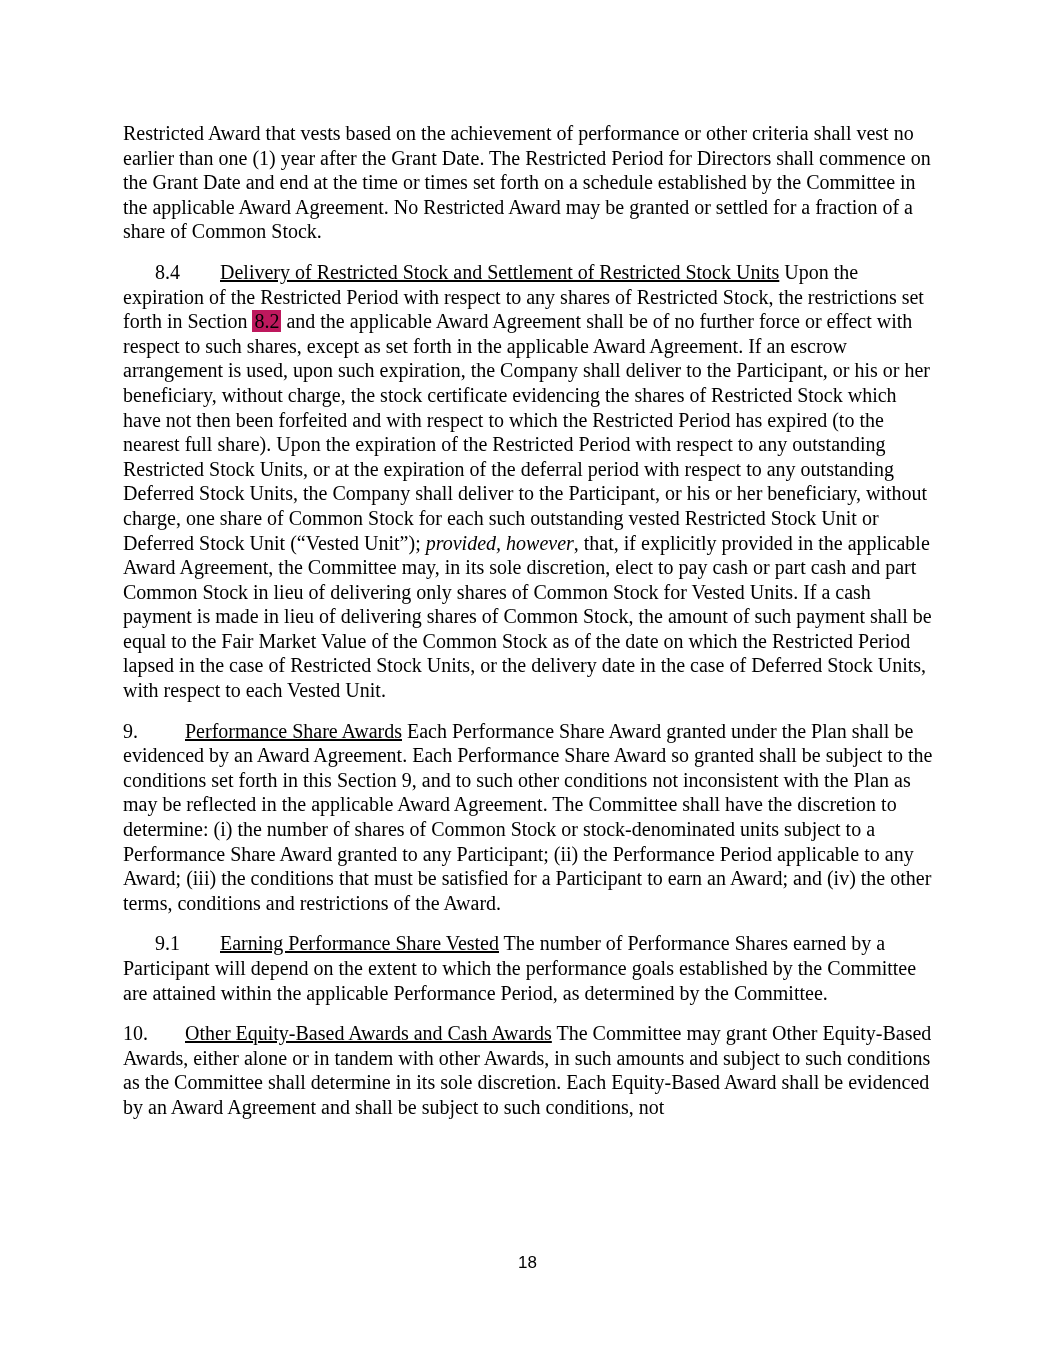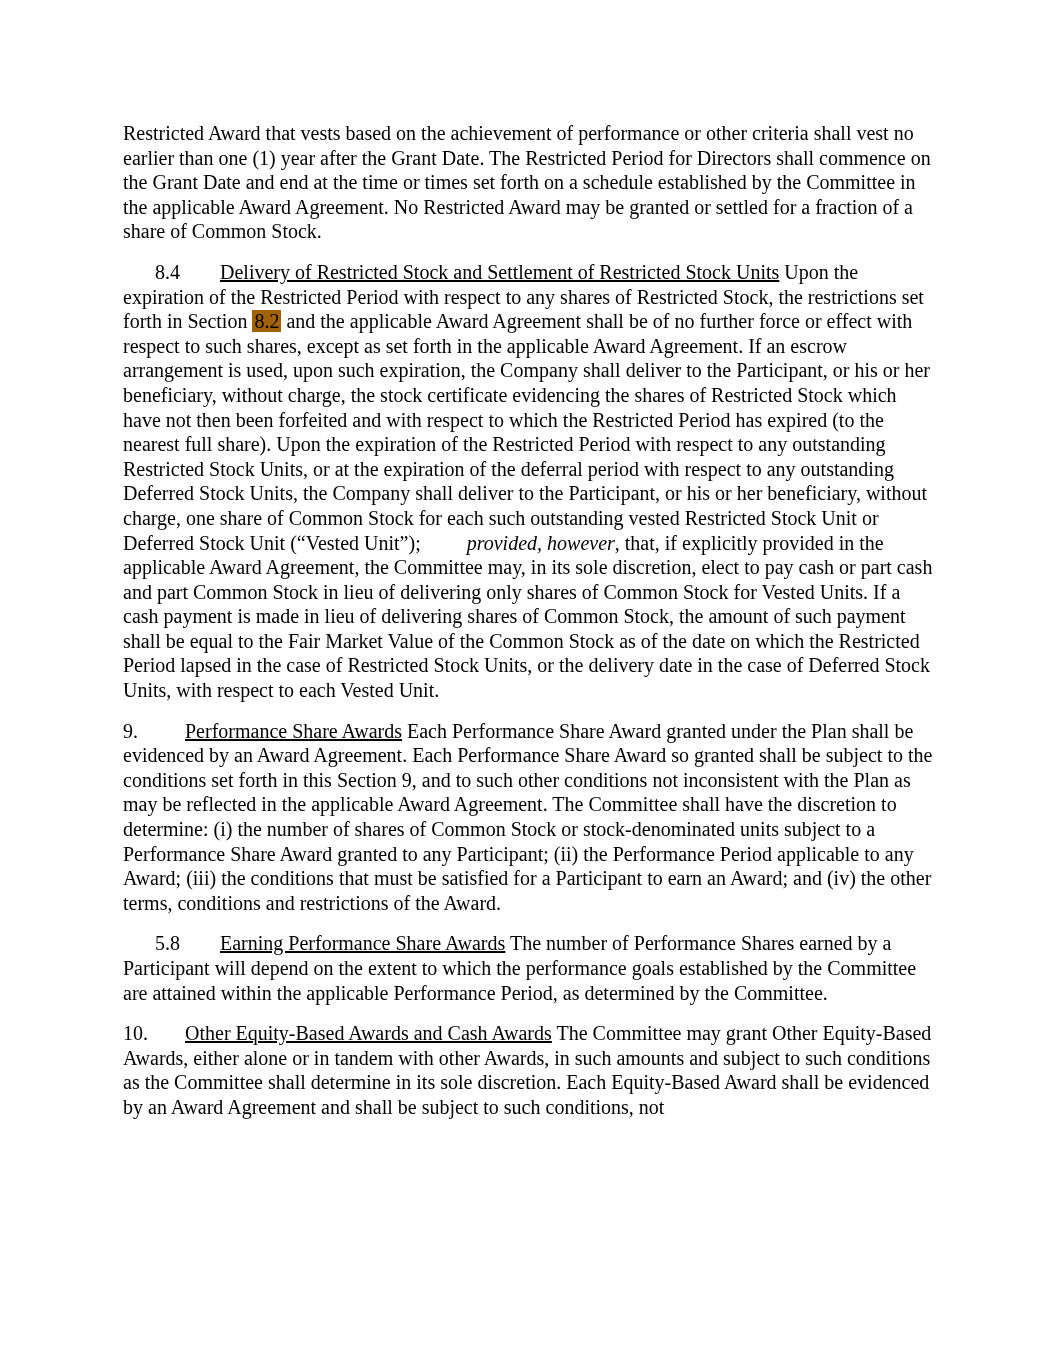--- a/index.html
+++ b/index.html
@@ -35,25 +35,25 @@
     margin-left: 32px;
   }
   .num-top {
     display: inline-block;
     width: 62px;
   }
   .heading {
     text-decoration: underline;
   }
   .hl {
-    background: #a16207;
+    background: #be185d;
     padding: 0 2px;
   }
   .b { font-weight: normal; }
-  .i { font-style: italic; margin-left: 41px; }
+  .i { font-style: italic; }
   .footer {
     position: absolute;
     left: 0;
     top: 1253px;
     width: 1055px;
     text-align: center;
     font-family: "Liberation Sans", sans-serif;
     font-size: 17px;
     color: #000000;
   }
@@ -64,19 +64,20 @@
 <div class="page">
   <div class="content">
 
     <p class="para"><span>Restricted Award that vests based on the achievement of performance or other criteria shall vest no earlier than one (1) year after the Grant Date. The Restricted Period for Directors shall commence on the Grant Date and end at the time or times set forth on a schedule established by the Committee in the applicable Award Agreement. No Restricted Award may be granted or settled for a fraction of a share of Common Stock.</span></p>
 
     <p class="para"><span class="num-sub">8.4</span><span class="heading">Delivery of Restricted Stock and Settlement of Restricted Stock Units</span><span> Upon the expiration of the Restricted Period with respect to any shares of Restricted Stock, the restrictions set forth in Section </span><span class="hl">8.2</span><span> and the applicable Award Agreement shall be of no further force or effect with respect to such shares, except as set forth in the applicable Award Agreement. If an escrow arrangement is used, upon such expiration, the Company shall deliver to the Participant, or his or her beneficiary, without charge, the stock certificate evidencing the shares of Restricted Stock which have not then been forfeited and with respect to which the Restricted Period has expired (to the nearest full share). Upon the expiration of the Restricted Period with respect to any outstanding Restricted Stock Units, or at the expiration of the deferral period with respect to any outstanding Deferred Stock Units, the Company shall deliver to the Participant, or his or her beneficiary, without charge, one share of Common Stock for each such outstanding vested Restricted Stock Unit or Deferred Stock Unit (</span><span class="b">“Vested Unit”</span><span>); </span><span class="i">provided, however</span><span>, that, if explicitly provided in the applicable Award Agreement, the Committee may, in its sole discretion, elect to pay cash or part cash and part Common Stock in lieu of delivering only shares of Common Stock for Vested Units. If a cash payment is made in lieu of delivering shares of Common Stock, the amount of such payment shall be equal to the Fair Market Value of the Common Stock as of the date on which the Restricted Period lapsed in the case of Restricted Stock Units, or the delivery date in the case of Deferred Stock Units, with respect to each Vested Unit.</span></p>
 
 
     <p class="para"><span class="num-top">9.</span><span class="heading">Performance Share Awards</span><span> Each Performance Share Award granted under the Plan shall be evidenced by an Award Agreement. Each Performance Share Award so granted shall be subject to the conditions set forth in this Section 9, and to such other conditions not inconsistent with the Plan as may be reflected in the applicable Award Agreement. The Committee shall have the discretion to determine: (i) the number of shares of Common Stock or stock-denominated units subject to a Performance Share Award granted to any Participant; (ii) the Performance Period applicable to any Award; (iii) the conditions that must be satisfied for a Participant to earn an Award; and (iv) the other terms, conditions and restrictions of the Award.</span></p>
 
-    <p class="para"><span class="num-sub">5.8</span><span class="heading">Earning Performance Share Awards</span><span> The number of Performance Shares earned by a Participant will depend on the extent to which the performance goals established by the Committee are attained within the applicable Performance Period, as determined by the Committee.</span></p>
+    <p class="para"><span class="num-sub">9.1</span><span class="heading">Earning Performance Share Vested</span><span> The number of Performance Shares earned by a Participant will depend on the extent to which the performance goals established by the Committee are attained within the applicable Performance Period, as determined by the Committee.</span></p>
 
     <p class="para"><span class="num-top">10.</span><span class="heading">Other Equity-Based Awards and Cash Awards</span><span> The Committee may grant Other Equity-Based Awards, either alone or in tandem with other Awards, in such amounts and subject to such conditions as the Committee shall determine in its sole discretion. Each Equity-Based Award shall be evidenced by an Award Agreement and shall be subject to such conditions, not</span></p>
 
   </div>
 
+  <div class="footer"><span>18</span></div>
 </div>
 
 </body></html>

